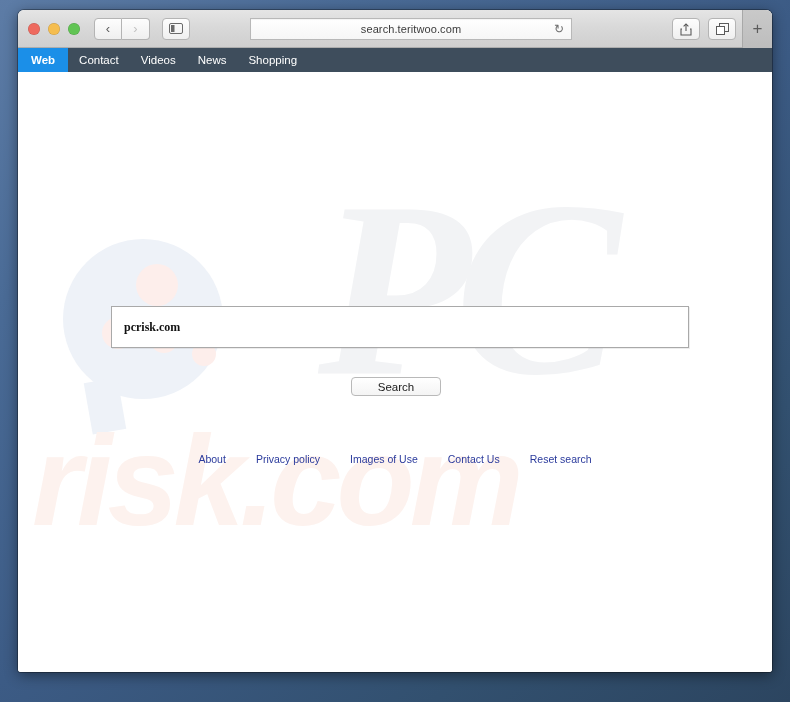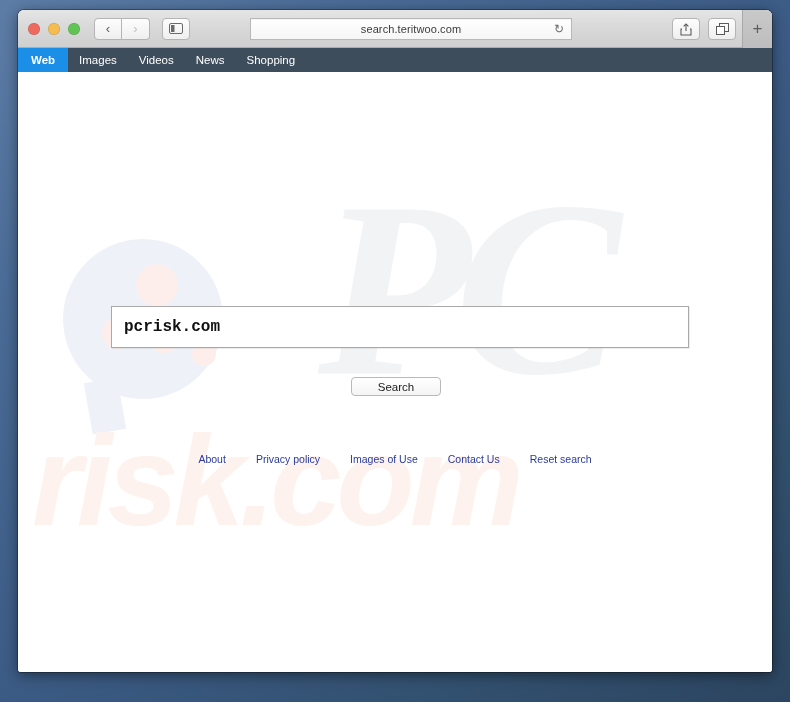--- a/index.html
+++ b/index.html
@@ -240,24 +240,24 @@
     width: 578px;
     height: 42px;
     background: #ffffff;
     border: 1px solid #a9a9a9;
     box-shadow: 1px 1px 0 rgba(0,0,0,0.07);
     display: flex;
     align-items: center;
     padding-left: 12px;
   }
   .search-box-text {
-    font-size: 16px;
+    font-size: 12px;
     font-weight: bold;
     color: #111111;
-    font-family: Liberation Mono, monospace;
+    font-family: Liberation Serif, serif;
   }
 
   .search-button {
     position: absolute;
     left: 333px;
     top: 305px;
     width: 90px;
     height: 19px;
     background: linear-gradient(180deg, #ffffff 0%, #f4f4f4 100%);
     border: 1px solid #b9b9b9;
@@ -344,21 +344,21 @@
     <div class="new-tab-btn">
       <span>+</span>
     </div>
   </div>
 
   <div class="site-nav">
     <div class="nav-item active">
       <span>Web</span>
     </div>
     <div class="nav-item">
-      <span>Images</span>
+      <span>Contact</span>
     </div>
     <div class="nav-item">
       <span>Videos</span>
     </div>
     <div class="nav-item">
       <span>News</span>
     </div>
     <div class="nav-item">
       <span>Shopping</span>
     </div>

